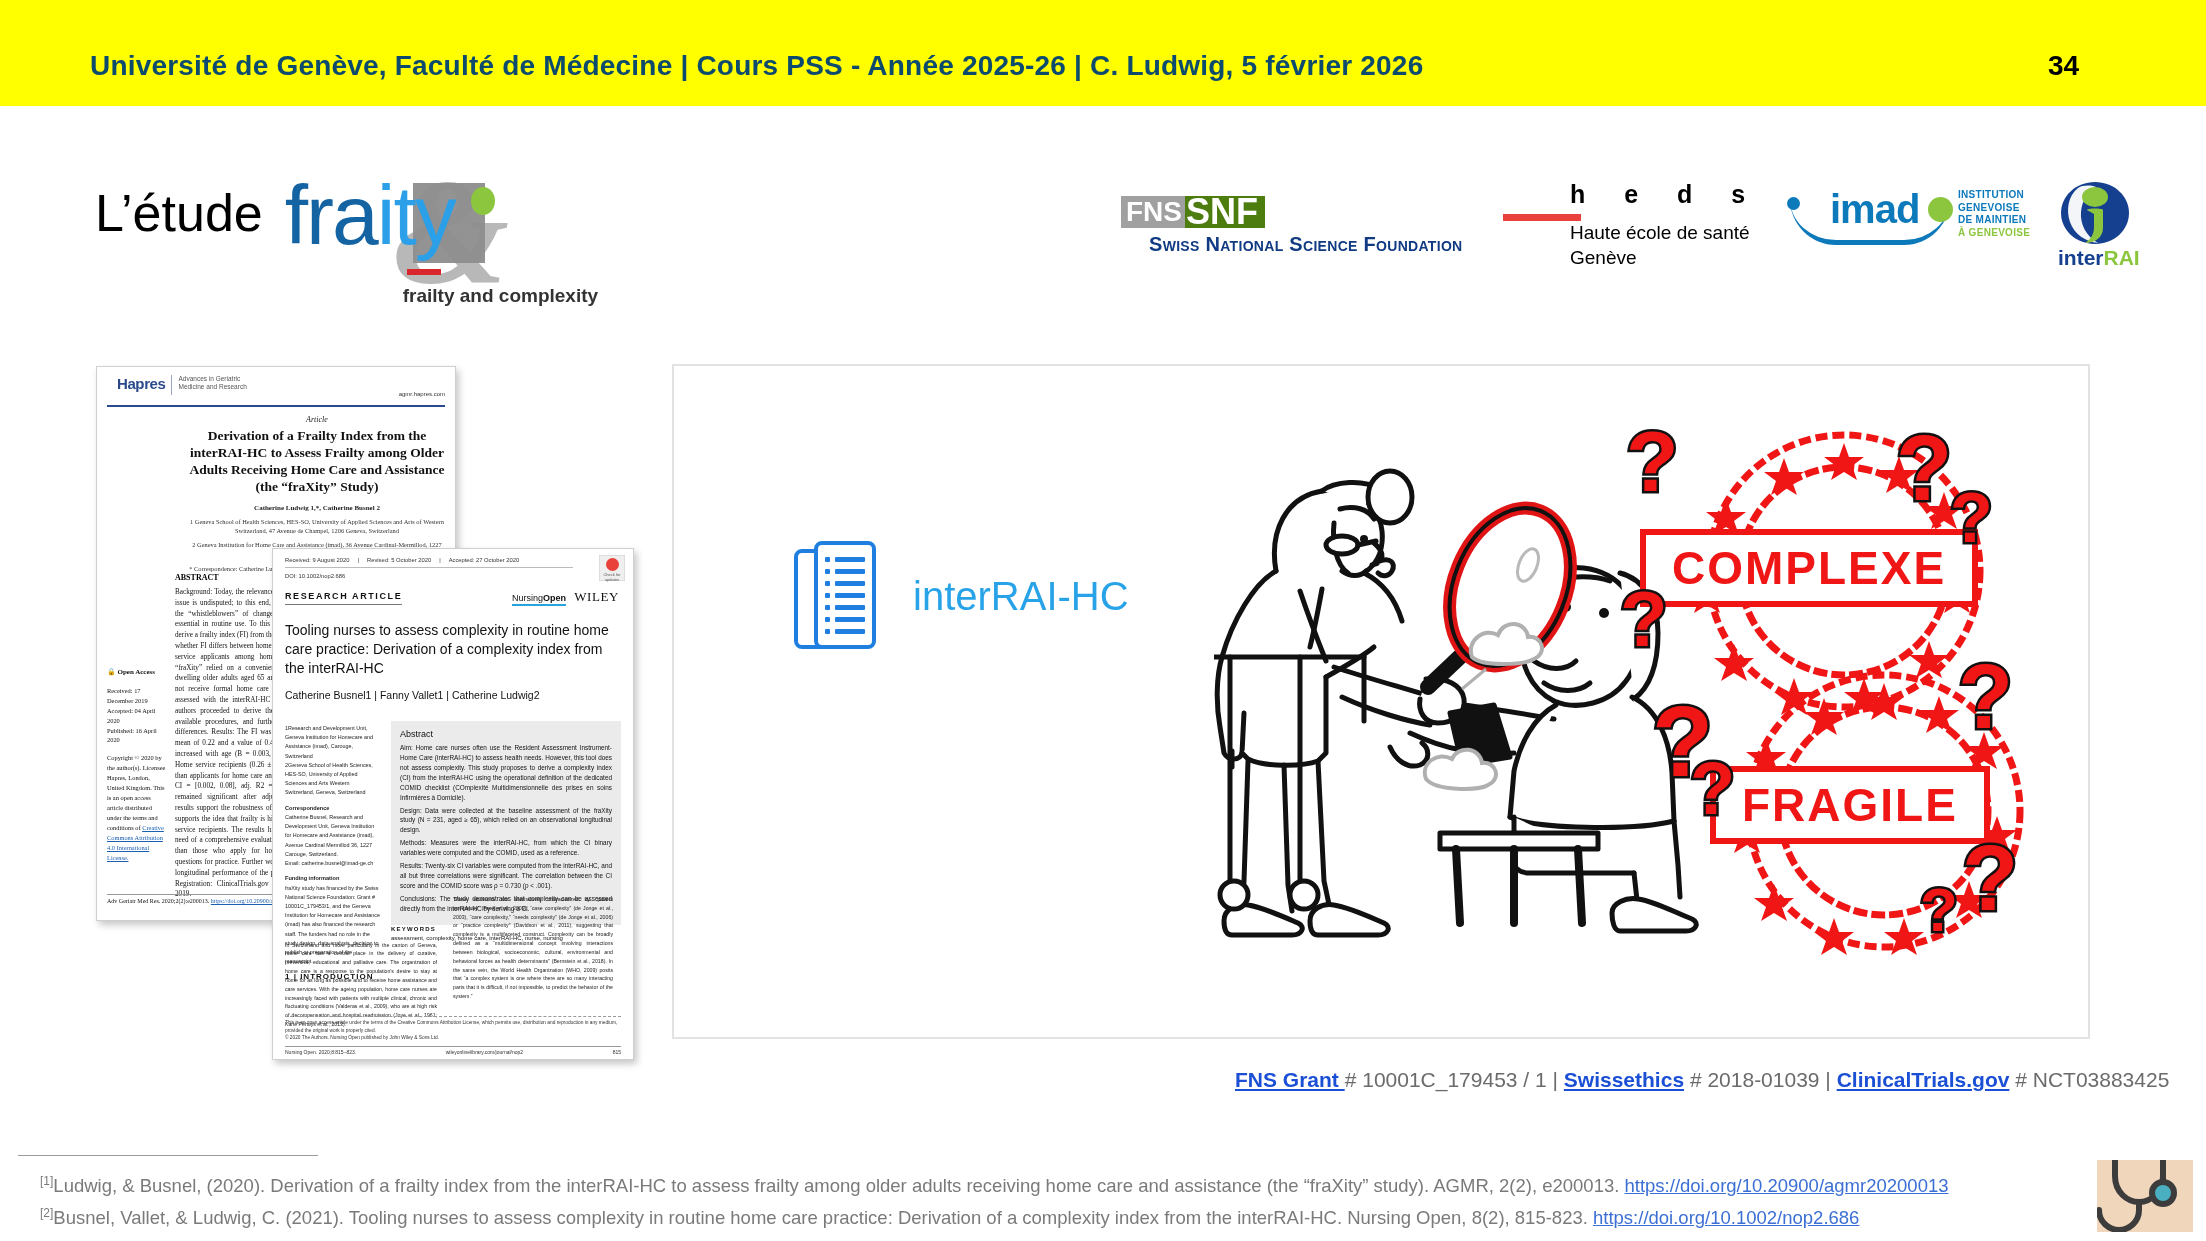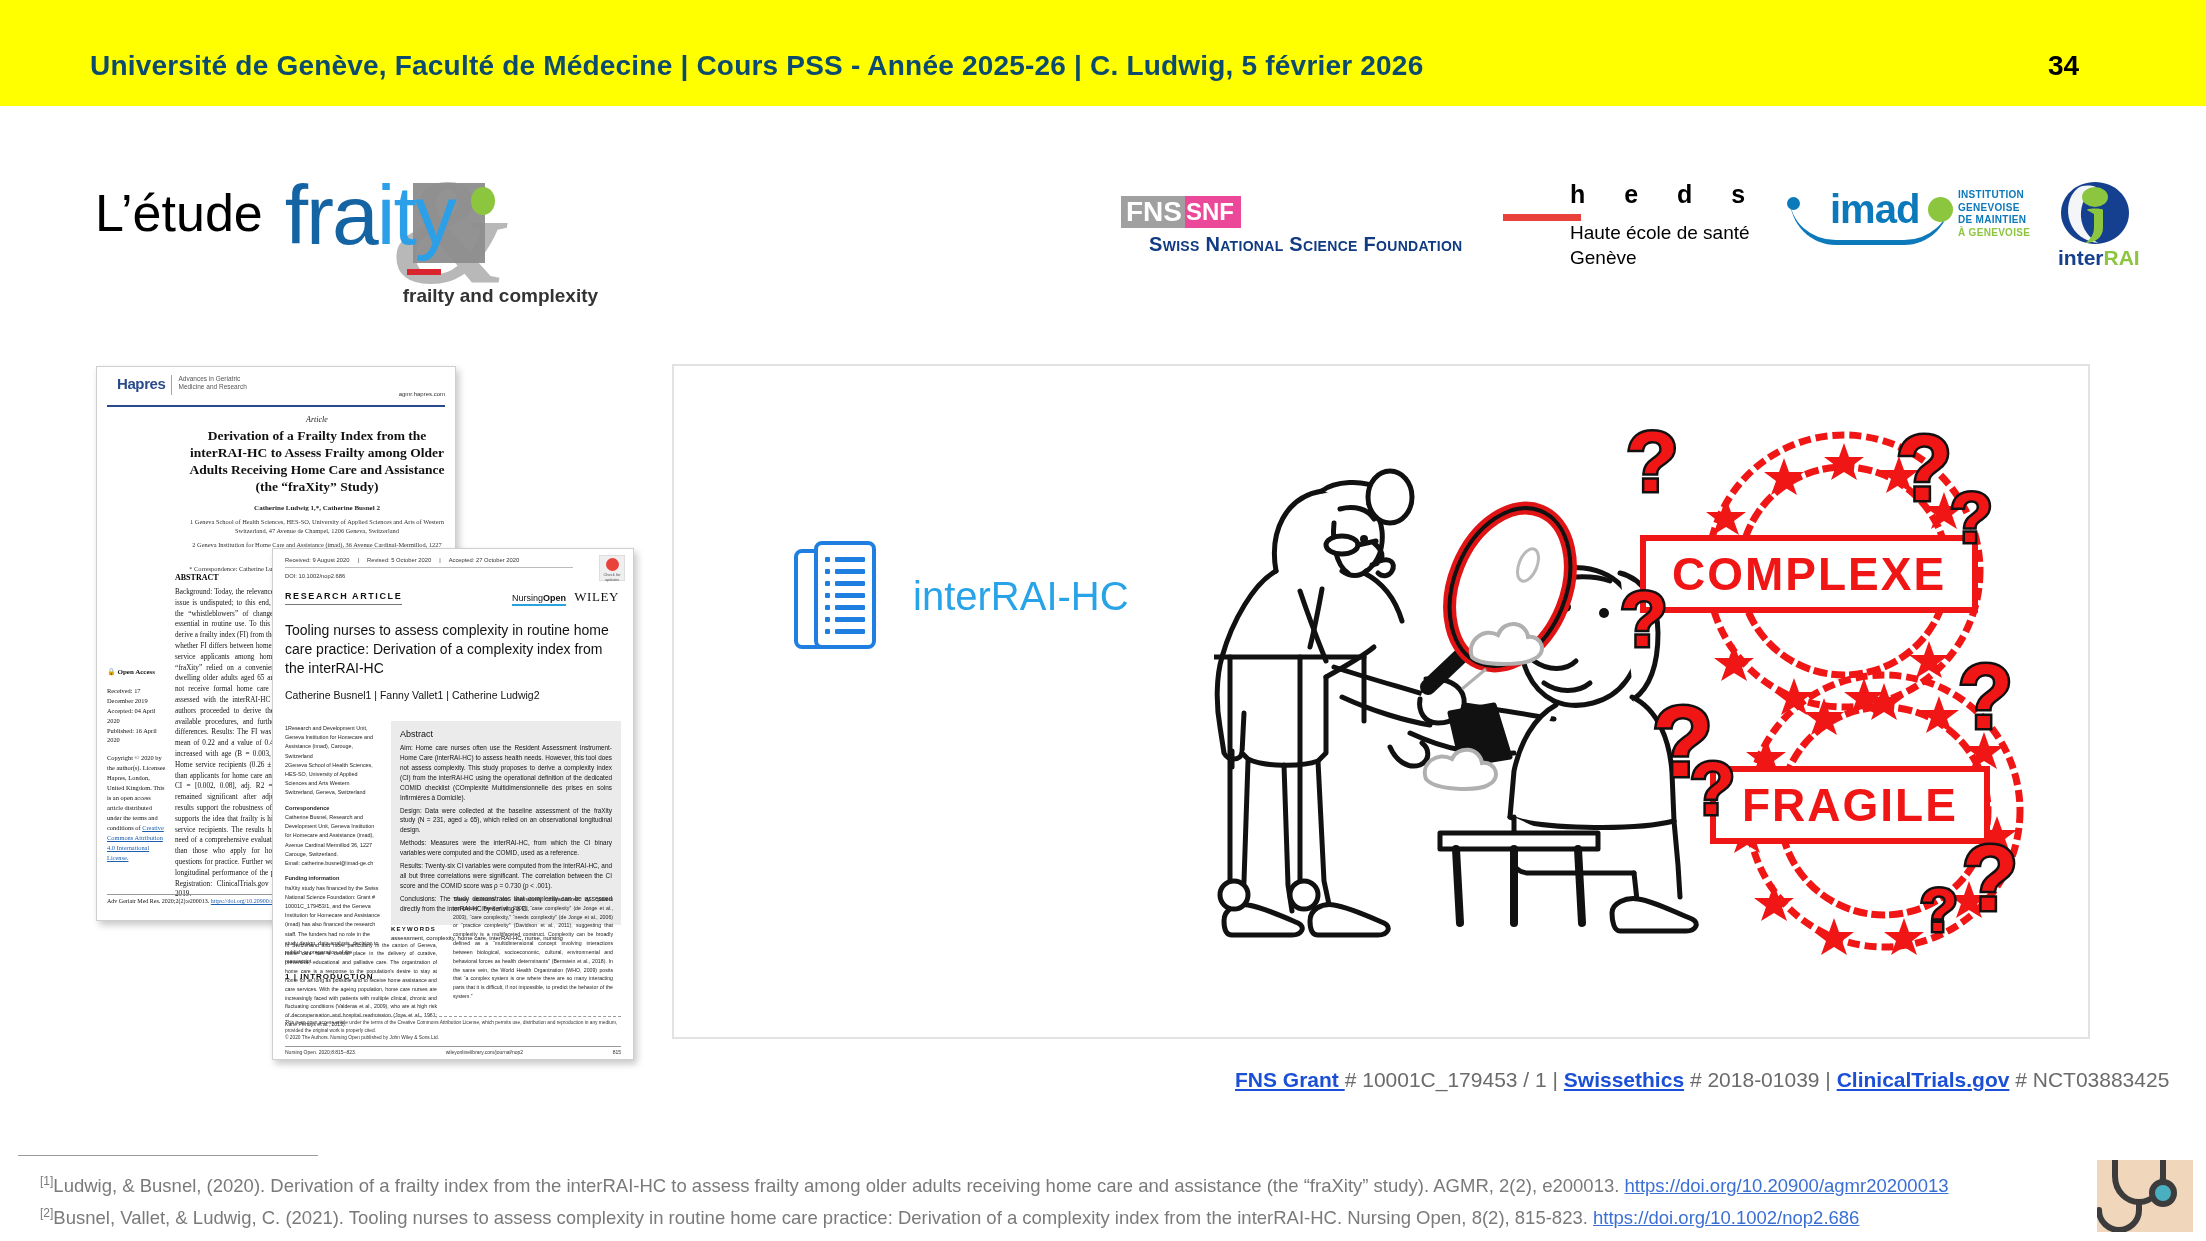--- a/index.html
+++ b/index.html
@@ -77,22 +77,22 @@
     white-space: nowrap;
   }
 
   
   
   #logo-fns { position: absolute; left: 1121px; top: 196px; }
   #fns-mark { display: flex; height: 32px; }
   #fns-fns { background: #a0a0a0; color: #fff; font-weight: bold;
              font-size: 28px; line-height: 32px; padding: 0 3px 0 5px;
              font-family: "Liberation Sans", sans-serif; }
-  #fns-snf { background: #ec4899; color: #fff; font-weight: bold;
-             font-size: 24px; line-height: 32px; padding: 0 7px 0 1px; }
+  #fns-snf { background: #4d7c0f; color: #fff; font-weight: bold;
+             font-size: 36px; line-height: 32px; padding: 0 7px 0 1px; }
   #fns-caption {
     margin-top: 5px; margin-left: 28px;
     color: #103a82; font-size: 20px; font-weight: bold;
     font-variant: small-caps; letter-spacing: .3px; white-space: nowrap;
   }
   
   #logo-heds { position: absolute; left: 1560px; top: 180px; width: 230px; }
   #heds-letters {
     font-size: 25px; font-weight: bold; color: #000;
     letter-spacing: 16px; margin-left: 10px;
@@ -579,21 +579,21 @@
         <polygon points="283,150 288,164 303,164 291,173 296,187 283,179 270,187 275,173 263,164 278,164"></polygon>
         <polygon points="255,215 260,229 275,229 263,238 268,252 255,244 242,252 247,238 235,229 250,229"></polygon>
         <polygon points="190,252 195,266 210,266 198,275 203,289 190,281 177,289 182,275 170,266 185,266"></polygon>
         <polygon points="120,252 125,266 140,266 128,275 133,289 120,281 107,289 112,275 100,266 115,266"></polygon>
         <polygon points="60,218 65,232 80,232 68,241 73,255 60,247 47,255 52,241 40,232 55,232"></polygon>
         <polygon points="33,150 38,164 53,164 41,173 46,187 33,179 20,187 25,173 13,164 28,164"></polygon>
         <polygon points="52,72 57,86 72,86 60,95 65,109 52,101 39,109 44,95 32,86 47,86"></polygon>
         <polygon points="110,32 115,46 130,46 118,55 123,69 110,61 97,69 102,55 90,46 105,46"></polygon>
       </g>
     </svg>
-    <div class="stamp-label-box" style="left:-34px; top:109px;">
+    <div class="stamp-label-box" style="left:-34px; top:103px;">
       <div class="stamp-label">COMPLEXE</div>
     </div>
     <div class="qmark" style="left:-48px; top:-14px;"><span style="font-size:86px">?</span></div>
     <div class="qmark" style="left:222px; top:-10px;"><span style="font-size:92px">?</span></div>
     <div class="qmark" style="left:276px; top:52px;"><span style="font-size:70px">?</span></div>
     <div class="qmark" style="left:-54px; top:148px;"><span style="font-size:78px">?</span></div>
   </div>
 
   <div class="stamp" id="stamp-fragile">
     <svg width="340" height="290" viewBox="0 0 340 290">

